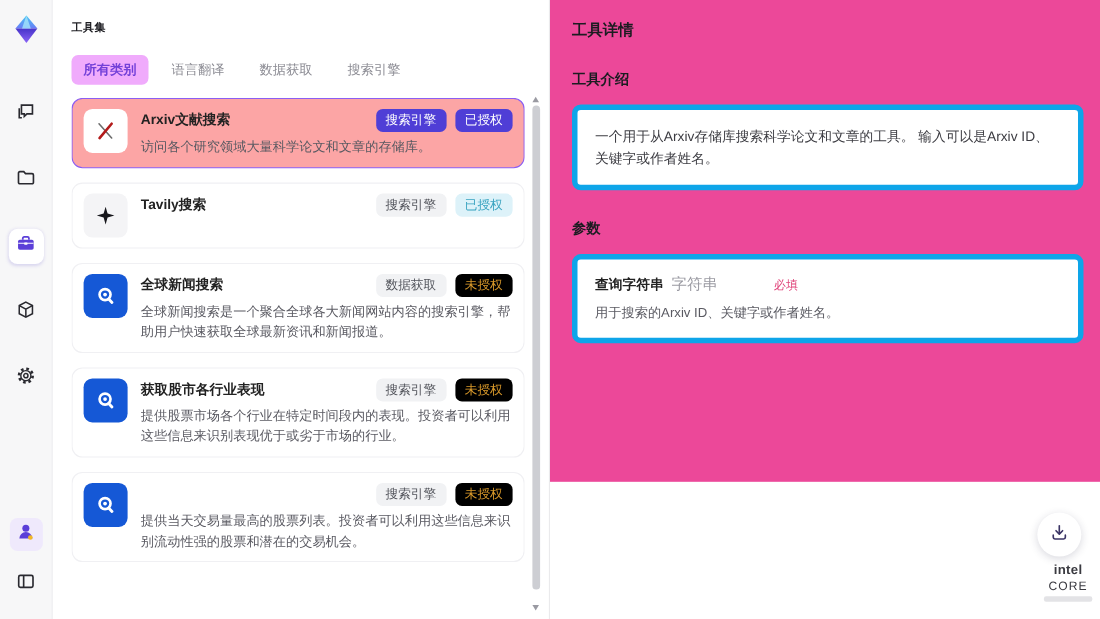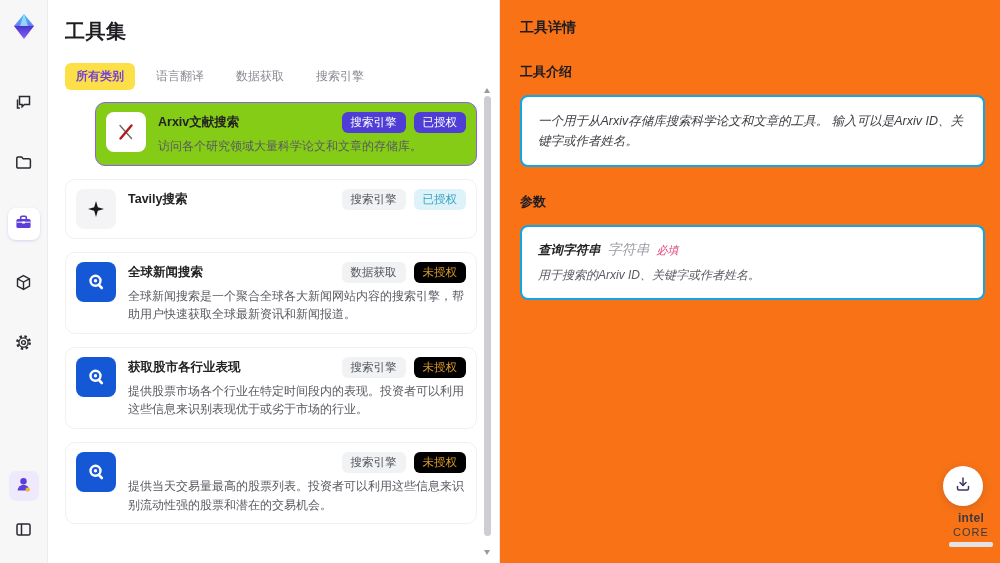--- a/index.html
+++ b/index.html
@@ -17,29 +17,29 @@
   .rail-btn.active { background:#ffffff; box-shadow:0 1px 3px rgba(80,60,200,.18); }
   .rail .spacer { flex:1; }
   .rail .bottom { display:flex; flex-direction:column; gap:14px; align-items:center; margin-bottom:16px; }
   .avatar-tile { width:30px; height:30px; background:#efe9fc; border-radius:7px;
     display:flex; align-items:center; justify-content:center; }
 
   
   .list-panel { width:452px; flex:0 0 452px; height:563px; position:relative;
     border-right:1px solid #eaeaec; background:#fff; }
   .list-inner { padding:18px 0 0 17px; }
-  .page-title { font-size:20px; font-weight:bold; letter-spacing:.5px; }
+  .page-title { font-size:10px; font-weight:bold; letter-spacing:.5px; }
   .tabs { display:flex; gap:10px; margin-top:18px; }
   .tab { font-size:12px; color:#8b8b93; padding:5px 11px; border-radius:6px; cursor:pointer; white-space:nowrap; }
-  .tab.active { background:#fde047; color:#7340d8; font-weight:bold; }
+  .tab.active { background:#f0abfc; color:#7340d8; font-weight:bold; }
   .cards { margin-top:12px; width:412px; display:flex; flex-direction:column; gap:13px;
     height:445px; overflow:hidden; }
   .card { background:#fff; border:1px solid #f0f0f3; border-radius:10px; padding:9px 10px;
     display:flex; gap:12px; cursor:pointer; }
-  .card.selected { background:#84cc16; border:1.5px solid #8b5ef2;margin-left:30px; }
+  .card.selected { background:#fca5a5; border:1.5px solid #8b5ef2; }
   .tool-icon { width:40px; height:40px; border-radius:8px; flex:0 0 40px;
     display:flex; align-items:center; justify-content:center; background:#f4f4f6; }
   .tool-icon.white { background:#fff; }
   .tool-icon.blue { background:#1558d6; }
   .card-body { flex:1; min-width:0; }
   .card-top { display:flex; align-items:flex-start; }
   .tool-name { font-size:12.5px; font-weight:bold; color:#222; padding-top:2px; }
   .badges { margin-left:auto; display:flex; gap:8px; align-items:center; }
   .badge { font-size:11.5px; padding:3px 9px; border-radius:6px; white-space:nowrap; }
   .badge.solid { background:#4f3ed6; color:#fff; }
@@ -51,30 +51,30 @@
   
   .scrollbar { position:absolute; right:8px; top:88px; width:7px; height:467px; }
   .scroll-thumb { position:absolute; top:8px; left:0; width:7px; height:440px;
     background:#cdced3; border-radius:4px; }
   .scroll-arrow { position:absolute; left:0; width:0; height:0;
     border-left:3.5px solid transparent; border-right:3.5px solid transparent; }
   .scroll-arrow.up { top:0; border-bottom:5px solid #9a9aa2; }
   .scroll-arrow.down { bottom:0; border-top:5px solid #9a9aa2; }
 
   
-  .detail-panel { flex:1; height:563px; padding:19px 15px 0 20px; background:#f97316; }
+  .detail-panel { flex:1; height:438px; padding:19px 15px 0 20px; background:#ec4899; }
   .detail-title { font-size:14px; font-weight:bold; }
   .section-h { font-size:13px; font-weight:bold; margin-top:26px; }
-  .detail-box { margin-top:14px; border:2px solid #0ea5e9; border-radius:8px;
-    background:#fff; padding:14px 16px;font-style:italic; }
+  .detail-box { margin-top:14px; border:5px solid #0ea5e9; border-radius:8px;
+    background:#fff; padding:14px 16px; }
   .intro-text { font-size:12.5px; color:#3c3c42; line-height:1.6; }
   .param-row { display:flex; align-items:baseline; gap:7px; }
   .param-name { font-size:12.5px; font-weight:bold; color:#222; }
   .param-type { font-size:14px; color:#9a9aa2; }
-  .param-req { font-size:11px; color:#e0457b; }
+  .param-req { font-size:11px; color:#e0457b;margin-left:44px; }
   .param-desc { font-size:12px; color:#5a5a62; margin-top:8px; }
 
   
   .float-dl { position:absolute; right:17px; bottom:57px; width:40px; height:40px;
     border-radius:50%; background:#fff; box-shadow:0 2px 8px rgba(40,40,70,.18);
     display:flex; align-items:center; justify-content:center; cursor:pointer; }
   .intel-badge { position:absolute; right:0; bottom:16px; width:58px; text-align:center; }
   .intel-text { font-size:12px; color:#3a3a40; letter-spacing:.3px; }
   .intel-text .i { font-weight:bold; text-transform:lowercase; }
   .intel-text .c { font-weight:normal; letter-spacing:1px; font-size:11px; }

